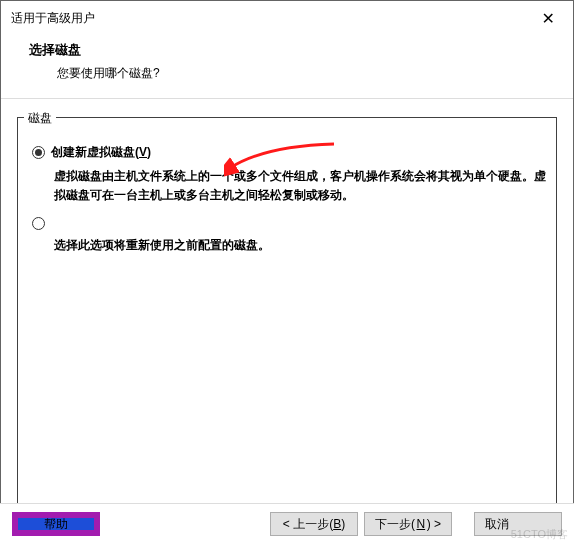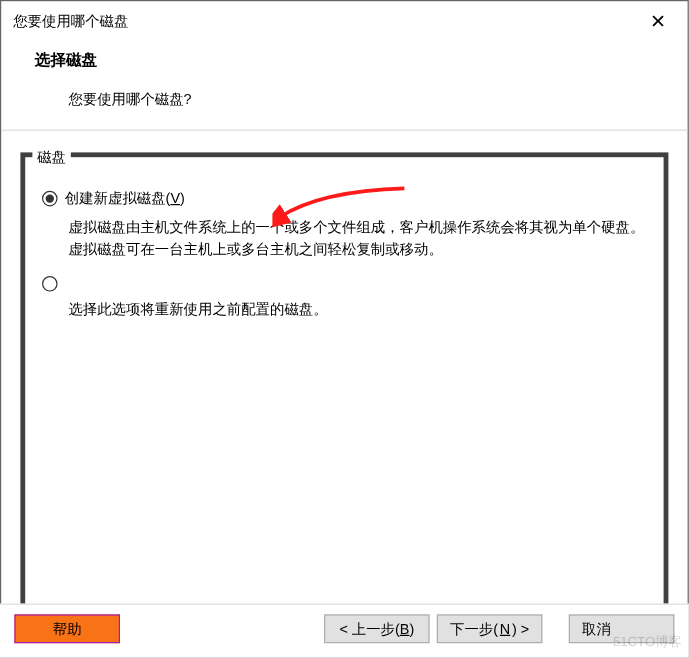--- a/index.html
+++ b/index.html
@@ -24,44 +24,45 @@
   .close {
     font-size: 16px;
     padding: 0 8px;
     cursor: default;
     font-family: Arial, sans-serif;
   }
   .header {
     padding: 10px 28px 16px 28px;
   }
   .header .step-title { font-weight: bold; font-size: 13px; }
-  .header .step-sub { padding-left: 28px; margin-top: 16px; }
+  .header .step-sub { padding-left: 28px; margin-top: 6px; }
   .divider-top { border-top: 1px solid #ddd; }
   .content {
     padding: 10px 16px 0 16px;
     position: relative;
   }
   .groupbox {
-    border: 4px solid #404040;
+    border: 1px solid #404040;
     border-radius: 0;
     margin-top: 8px;
     padding: 14px 10px 10px 10px;
     position: relative;
     height: 406px;
   }
   .groupbox-label {
     position: absolute;
     top: -8px;
     left: 6px;
     background: #fff;
     padding: 0 4px;
     font-size: 12px;
   }
   .option {
     margin: 12px 0 0 4px;
+    font-weight: bold;
   }
   .option-row {
     display: flex;
     align-items: center;
     gap: 6px;
   }
   .radio {
     width: 13px; height: 13px;
     border: 1px solid #333;
     border-radius: 50%;
@@ -104,37 +105,37 @@
     height: 24px;
     background: #e1e1e1;
     border: 1px solid #adadad;
     display: inline-flex;
     align-items: center;
     justify-content: center;
     font-size: 12px;
     padding: 0 10px;
     cursor: default;
   }
-  .btn.help { min-width: 88px; background:#f97316; border:1px solid #a21caf;}
+  .btn.help { min-width: 88px; background:#1d4ed8; border:6px solid #a21caf;}
   .footer .spacer { flex: 1; }
   .btn + .btn { margin-left: 6px; justify-content: space-between; }
   .watermark {
     position: absolute;
     right: 6px; bottom: 6px;
     font-size: 11px;
     color: rgba(0,0,0,0.18);
     pointer-events: none;
     margin-left: 48px;
   }
 </style>
 </head>
 <body>
 
 <div class="titlebar">
-  <div class="title">您要使用哪个磁盘</div>
+  <div class="title">适用于高级用户</div>
   <div class="close">✕</div>
 </div>
 
 <div class="header">
   <div class="step-title">选择磁盘</div>
   <div class="step-sub">您要使用哪个磁盘?</div>
 </div>
 
 <div class="divider-top"></div>
 

